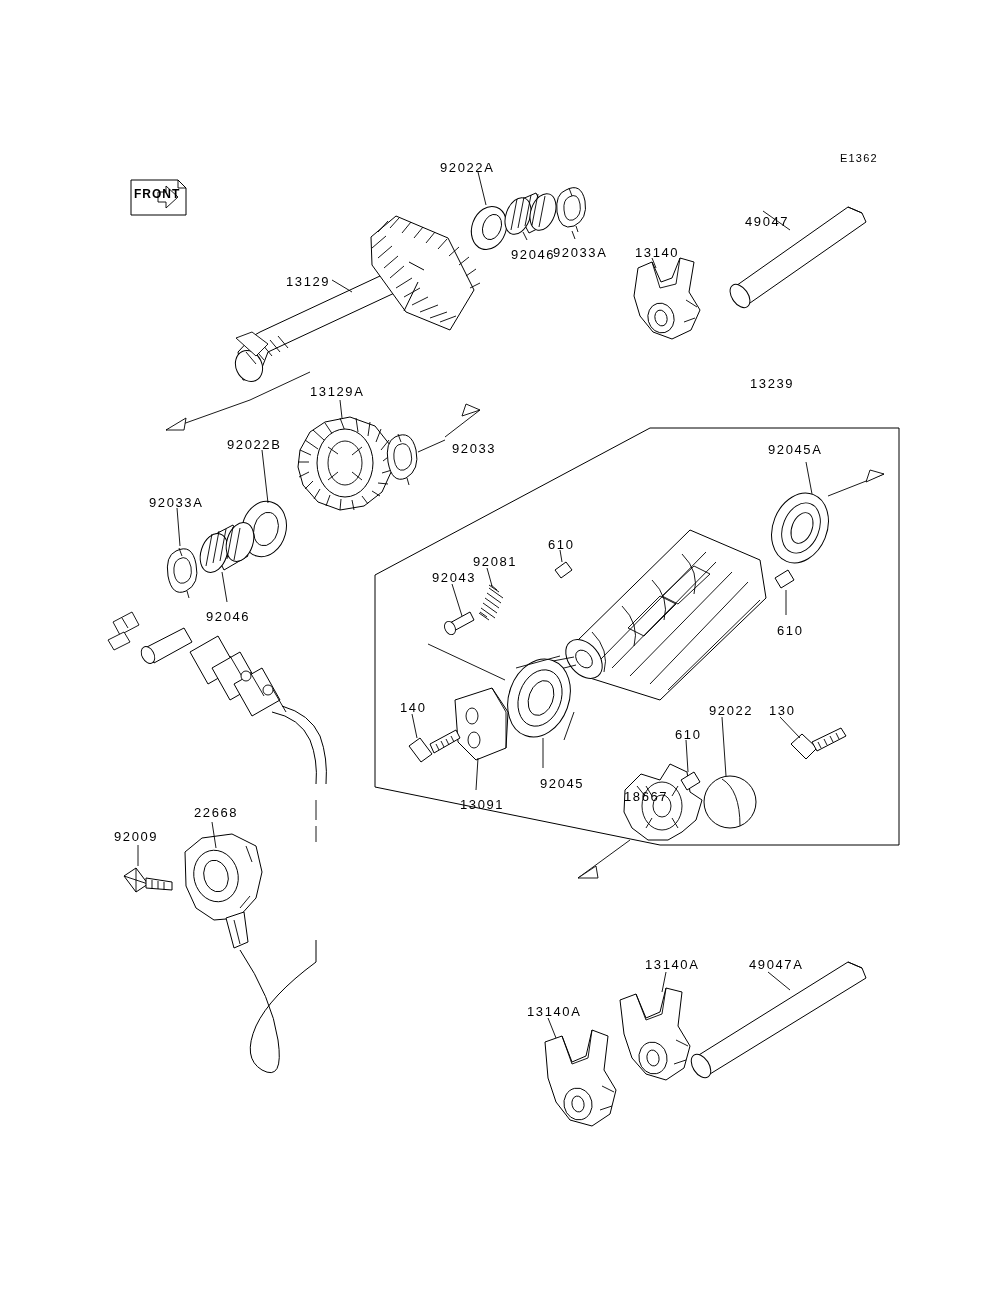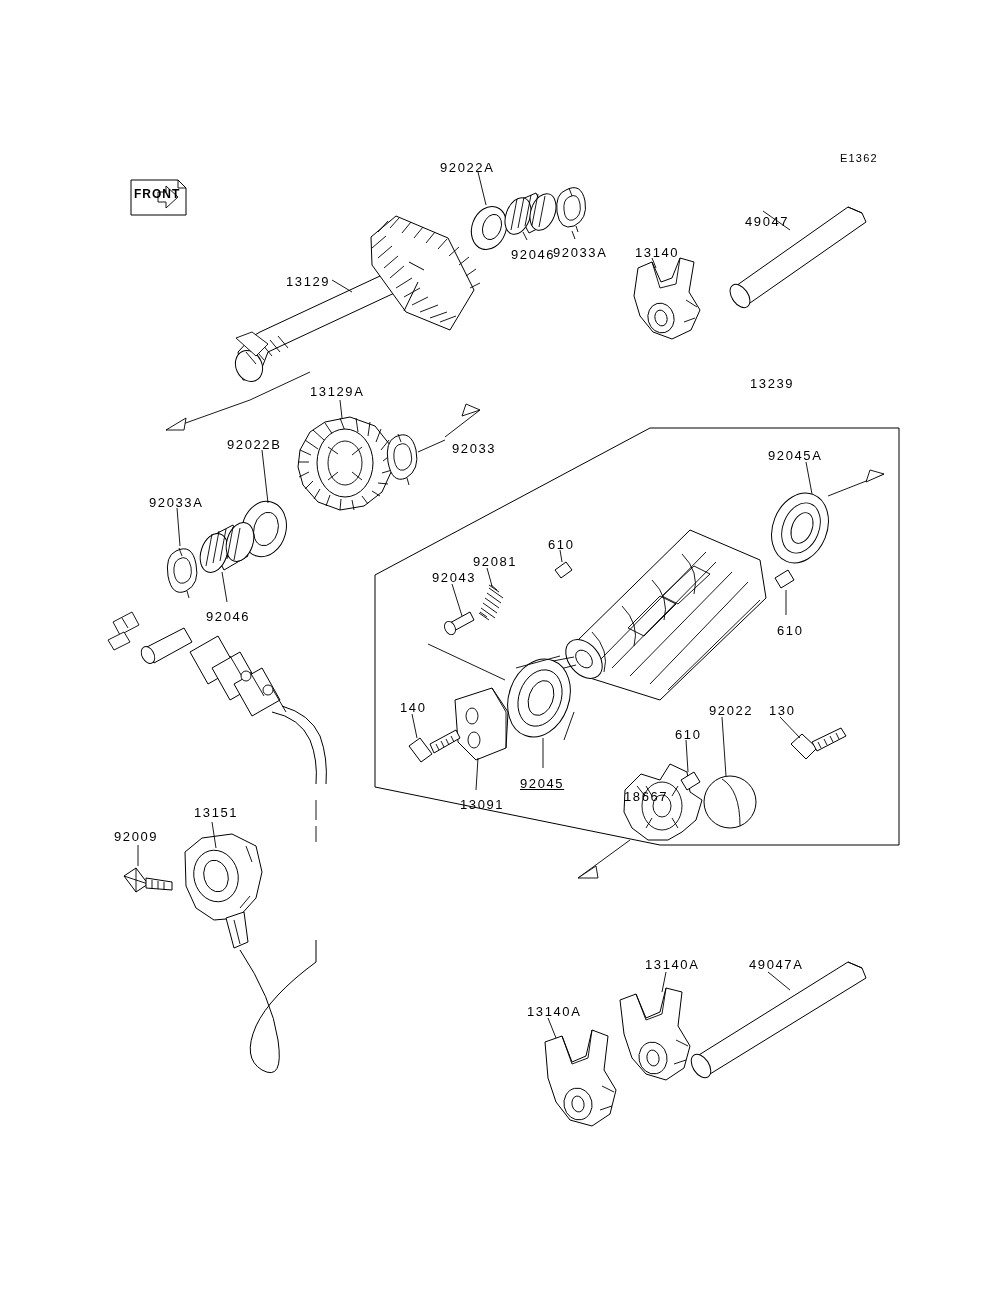--- a/index.html
+++ b/index.html
@@ -349,31 +349,31 @@
   <div class="label" style="left:511px; top:247px;">92046</div>
   <div class="label" style="left:635px; top:245px;">13140</div>
   <div class="label" style="left:745px; top:198px;margin-top:16px;">49047</div>
   <div class="label" style="left:286px; top:274px;">13129</div>
   <div class="label" style="left:310px; top:384px;">13129A</div>
   <div class="label" style="left:452px; top:441px;">92033</div>
   <div class="label" style="left:227px; top:437px;">92022B</div>
   <div class="label" style="left:149px; top:495px;">92033A</div>
   <div class="label" style="left:206px; top:609px;">92046</div>
   <div class="label" style="left:750px; top:376px;">13239</div>
-  <div class="label" style="left:768px; top:442px;margin-top:6px;">92045A</div>
+  <div class="label" style="left:768px; top:442px;">92045A</div>
   <div class="label" style="left:548px; top:537px;">610</div>
   <div class="label" style="left:473px; top:554px;text-align:right;">92081</div>
   <div class="label" style="left:432px; top:570px;">92043</div>
   <div class="label" style="left:777px; top:623px;">610</div>
   <div class="label" style="left:400px; top:700px;">140</div>
-  <div class="label" style="left:520px; top:776px;text-decoration:underline;">92045</div>
+  <div class="label" style="left:540px; top:776px;">92045</div>
   <div class="label" style="left:460px; top:797px;">13091</div>
   <div class="label" style="left:709px; top:703px;">92022</div>
   <div class="label" style="left:769px; top:703px;">130</div>
   <div class="label" style="left:675px; top:727px;">610</div>
   <div class="label" style="left:624px; top:789px;">18667</div>
-  <div class="label" style="left:194px; top:805px;">13151</div>
+  <div class="label" style="left:194px; top:805px;">22668</div>
   <div class="label" style="left:114px; top:829px;">92009</div>
   <div class="label" style="left:645px; top:957px;">13140A</div>
   <div class="label" style="left:749px; top:957px;">49047A</div>
   <div class="label" style="left:527px; top:1004px;">13140A</div>
 
 </div>
 
 </body></html>

